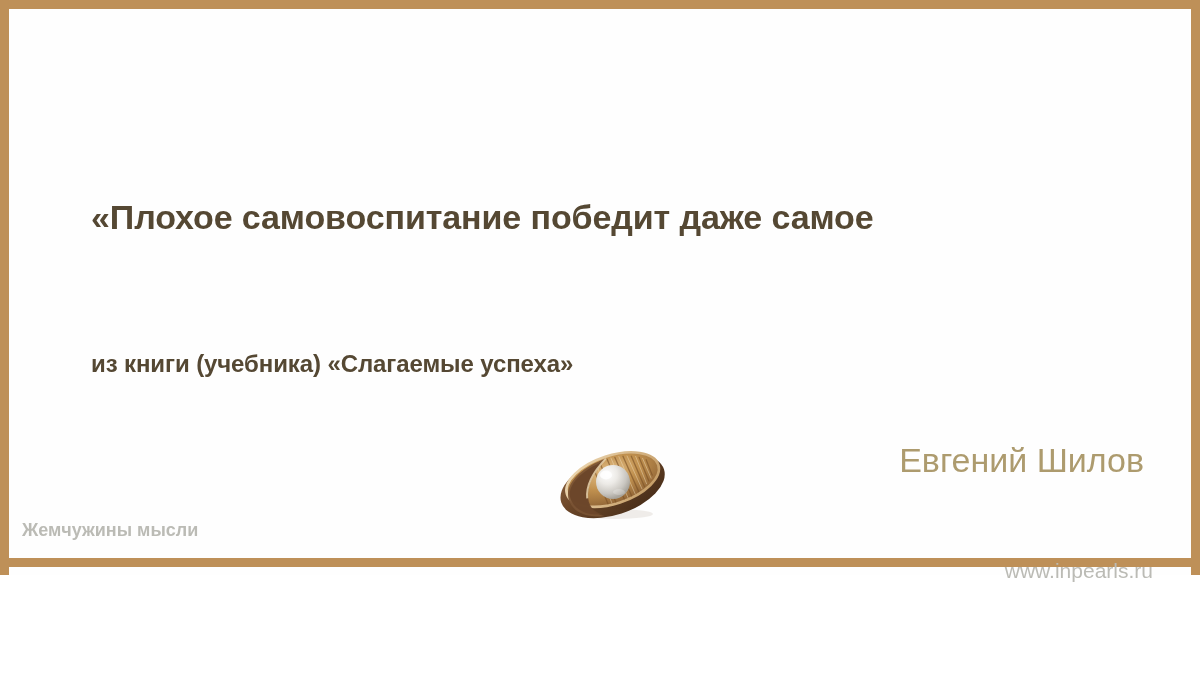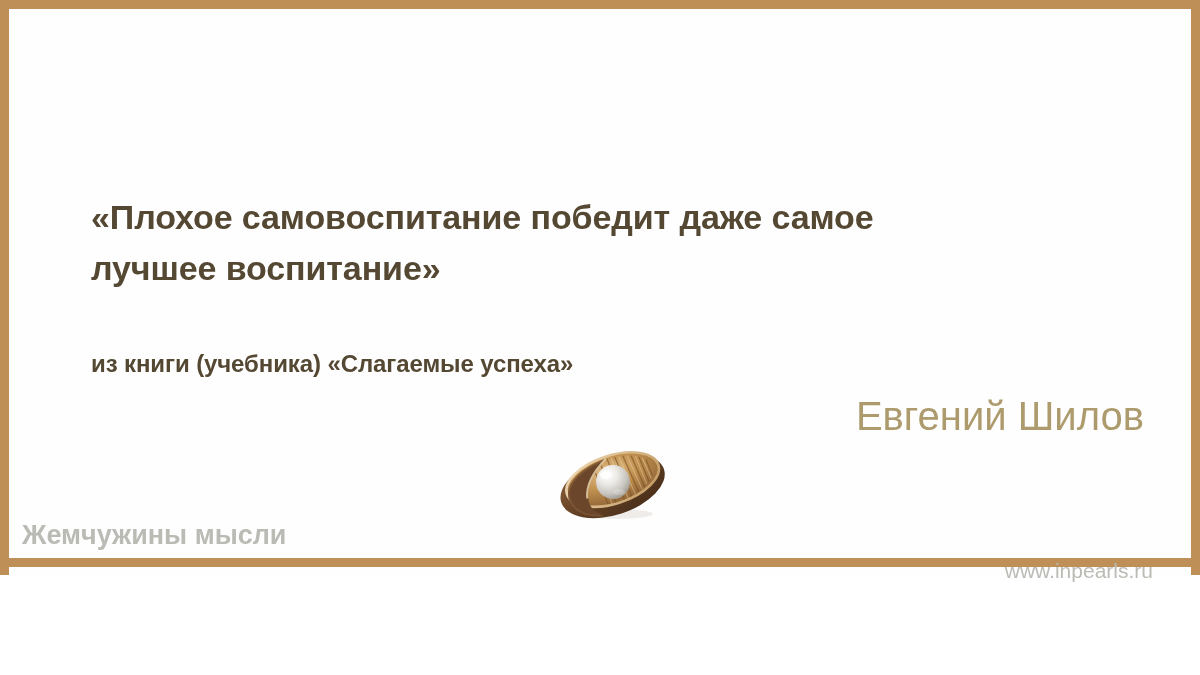--- a/index.html
+++ b/index.html
@@ -60,22 +60,22 @@
     line-height: 44px;
     font-weight: bold;
     color: #554833;
     letter-spacing: -0.1px;
     white-space: nowrap;
   }
 
   .author {
     position: absolute;
     right: 47px;
-    top: 388px;
-    font-size: 40px;
+    top: 432px;
+    font-size: 34px;
     line-height: 38px;
     font-weight: normal;
     color: #ad9b6e;
     white-space: nowrap;
   }
 
   
   .shell-wrap {
     position: absolute;
     left: 538px;
@@ -90,21 +90,21 @@
     position: absolute;
     left: 0;
     right: 0;
     bottom: 25px;
     height: 30px;
   }
   .footer-left {
     position: absolute;
     left: 13px;
     top: 0;
-    font-size: 27px;
+    font-size: 18px;
     font-weight: bold;
     color: #bbbbb5;
     white-space: nowrap;
   }
   .footer-right {
     position: absolute;
     right: 38px;
     top: 0;
     font-size: 21px;
     font-weight: normal;
@@ -113,21 +113,20 @@
     margin-top: 39px;
   }
 </style>
 </head>
 <body>
 
 <div class="card">
 
   <div class="quote-block">
     <div class="quote-line">«Плохое самовоспитание победит даже самое</div>
-    <div class="quote-line">лучшее воспитание»</div>
   </div>
 
   <div class="source-line">из книги (учебника) «Слагаемые успеха»</div>
 
   <div class="author">Евгений Шилов</div>
 
   <div class="shell-wrap">
     <svg class="shell-svg" width="130" height="80" viewBox="0 0 130 80" xmlns="http://www.w3.org/2000/svg">
       <defs>
         <radialGradient id="innerG" cx="48%" cy="32%" r="72%">

